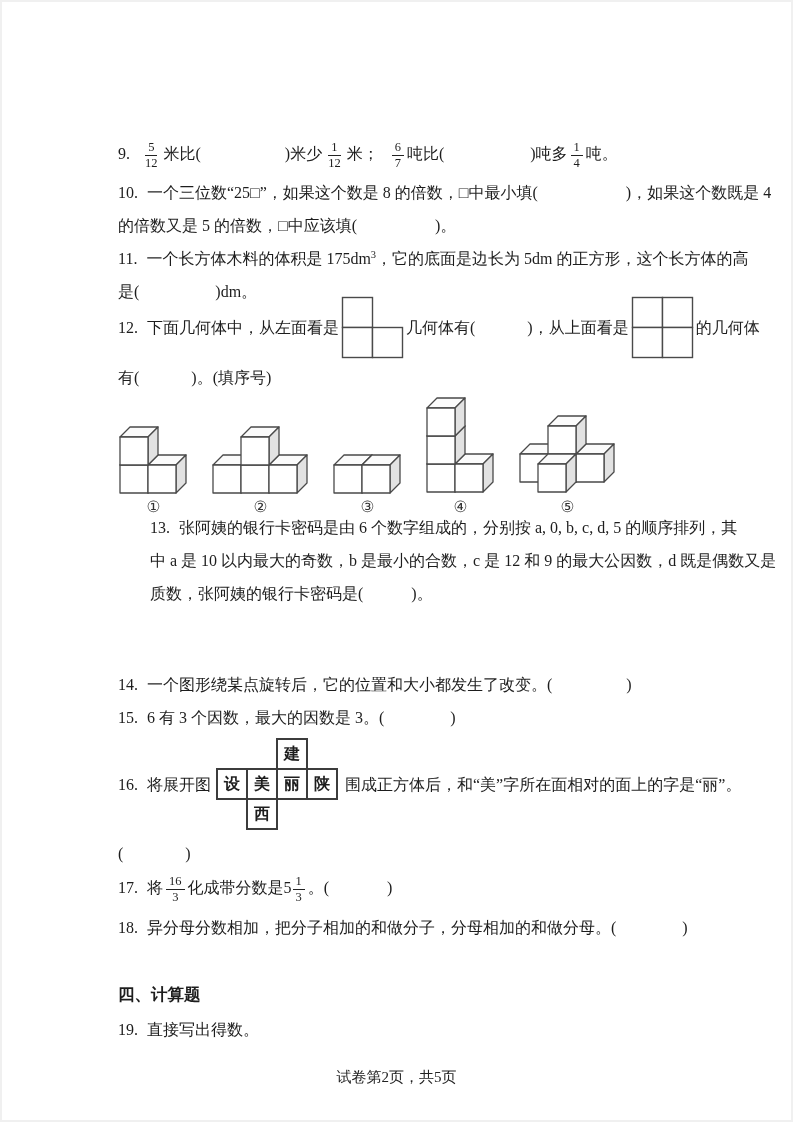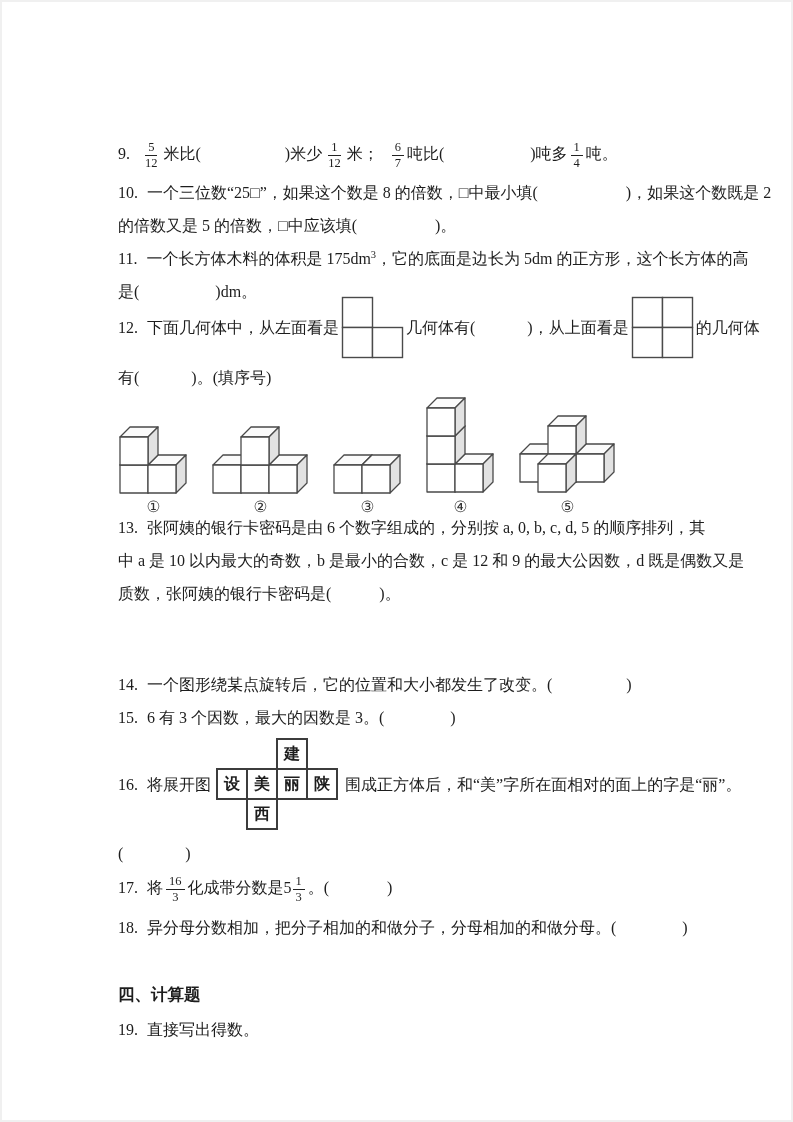--- a/index.html
+++ b/index.html
@@ -53,21 +53,21 @@
       </span><span>米；</span><span class="sgap"></span><span class="frac">
         <span class="num">6</span>
         <span class="den">7</span>
       </span><span>吨比(</span><span class="bk" style="width:86px"></span><span>)吨多</span><span class="frac">
         <span class="num">1</span>
         <span class="den">4</span>
       </span><span>吨。</span>
   </div>
 
   <div class="blk ml" style="top:176px;">
-    <div class="line"><span class="qno">10.</span><span>一个三位数“25□”，如果这个数是 8 的倍数，□中最小填(</span><span class="bk" style="width:88px"></span><span>)，如果这个数既是 2</span></div>
+    <div class="line"><span class="qno">10.</span><span>一个三位数“25□”，如果这个数是 8 的倍数，□中最小填(</span><span class="bk" style="width:88px"></span><span>)，如果这个数既是 4</span></div>
     <div class="line"><span>的倍数又是 5 的倍数，□中应该填(</span><span class="bk" style="width:78px"></span><span>)。</span></div>
   </div>
 
   <div class="blk ml" style="top:238px;">
     <div class="line"><span class="qno">11.</span><span>一个长方体木料的体积是 175dm</span><sup>3</sup><span>，它的底面是边长为 5dm 的正方形，这个长方体的高</span></div>
     <div class="line"><span>是(</span><span class="bk" style="width:76px"></span><span>)dm。</span></div>
   </div>
 
   <div class="blk line" style="top:296px;width:600px;">
     <span class="qno vmid">12.</span><span class="vmid">下面几何体中，从左面看是</span><svg class="viewshape" width="63" height="63" viewBox="0 0 63 63">
@@ -164,21 +164,21 @@
           <polygon points="58,14 68,4 68,32 58,42" fill="#e2e2e2" stroke="#4a4a4a" stroke-width="1.3" stroke-linejoin="round"></polygon>
           <polygon points="30,14 58,14 58,42 30,42" fill="#ffffff" stroke="#4a4a4a" stroke-width="1.3" stroke-linejoin="round"></polygon>
           <polygon points="20,52 30,42 58,42 48,52" fill="#fbfbfb" stroke="#4a4a4a" stroke-width="1.3" stroke-linejoin="round"></polygon>
           <polygon points="48,52 58,42 58,70 48,80" fill="#e2e2e2" stroke="#4a4a4a" stroke-width="1.3" stroke-linejoin="round"></polygon>
           <polygon points="20,52 48,52 48,80 20,80" fill="#ffffff" stroke="#4a4a4a" stroke-width="1.3" stroke-linejoin="round"></polygon>
         </svg>
       <span class="lbl">⑤</span>
     </div>
   </div>
 
-  <div class="blk ml" style="top:511px;">
+  <div class="blk ml" style="top:511px;margin-left:32px;">
     <div class="line"><span class="qno">13.</span><span>张阿姨的银行卡密码是由 6 个数字组成的，分别按 a, 0, b, c, d, 5 的顺序排列，其</span></div>
     <div class="line"><span>中 a 是 10 以内最大的奇数，b 是最小的合数，c 是 12 和 9 的最大公因数，d 既是偶数又是</span></div>
     <div class="line"><span>质数，张阿姨的银行卡密码是(</span><span class="bk" style="width:48px"></span><span>)。</span></div>
   </div>
 
 
   <div class="blk line" style="top:673px;">
     <span class="qno">14.</span><span>一个图形绕某点旋转后，它的位置和大小都发生了改变。(</span><span class="bk" style="width:74px"></span><span>)</span>
   </div>
 
@@ -213,14 +213,15 @@
   <div class="blk line" style="top:916px;">
     <span class="qno">18.</span><span>异分母分数相加，把分子相加的和做分子，分母相加的和做分母。(</span><span class="bk" style="width:66px"></span><span>)</span>
   </div>
 
   <h3 class="sec blk" style="top:983px;">四、计算题</h3>
 
   <div class="blk line" style="top:1010px;margin-top:8px;">
     <span class="qno">19.</span><span>直接写出得数。</span>
   </div>
 
+  <div class="footer" style="top:1068px;">试卷第2页，共5页</div>
 
 </div>
 
 </body></html>

